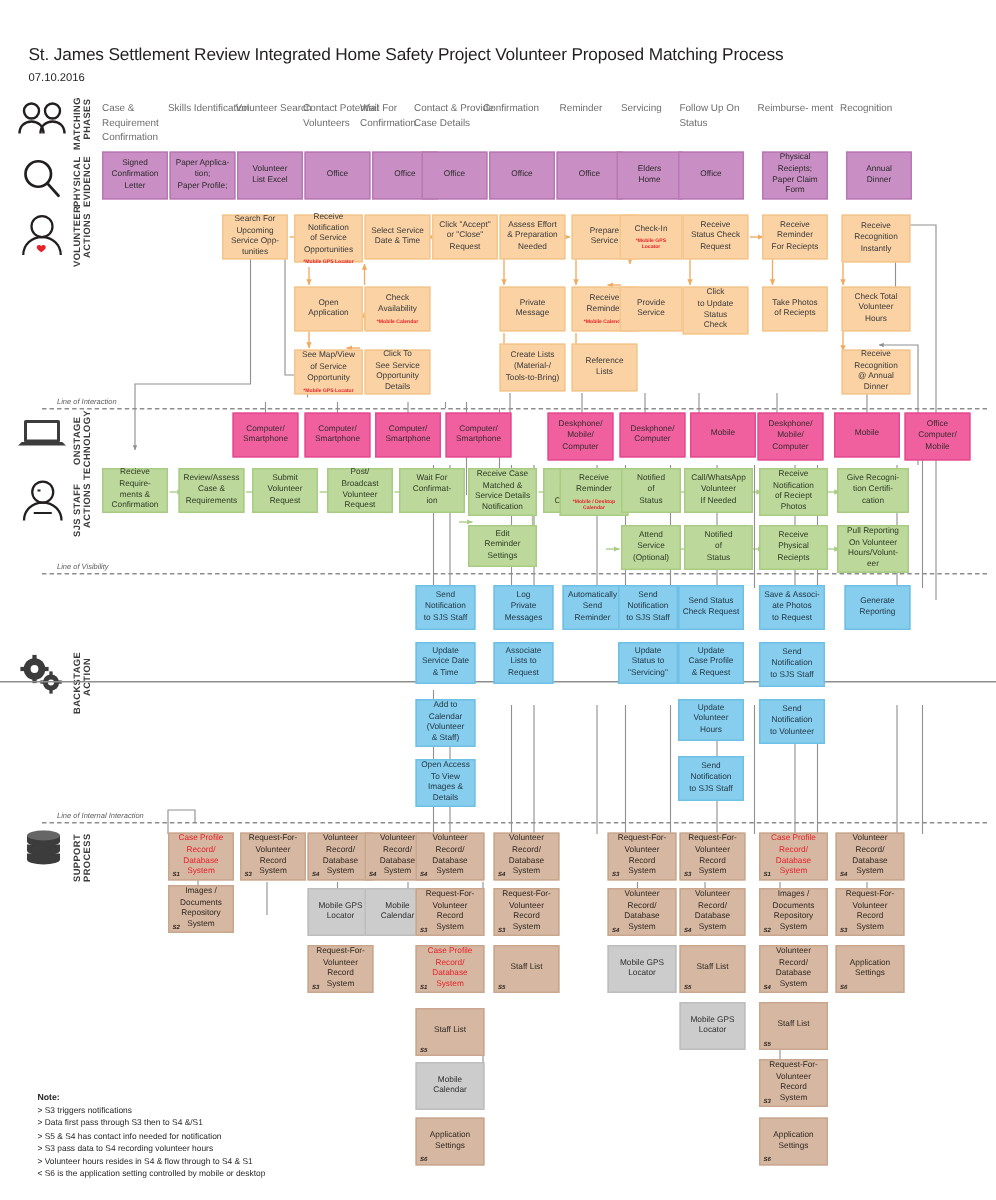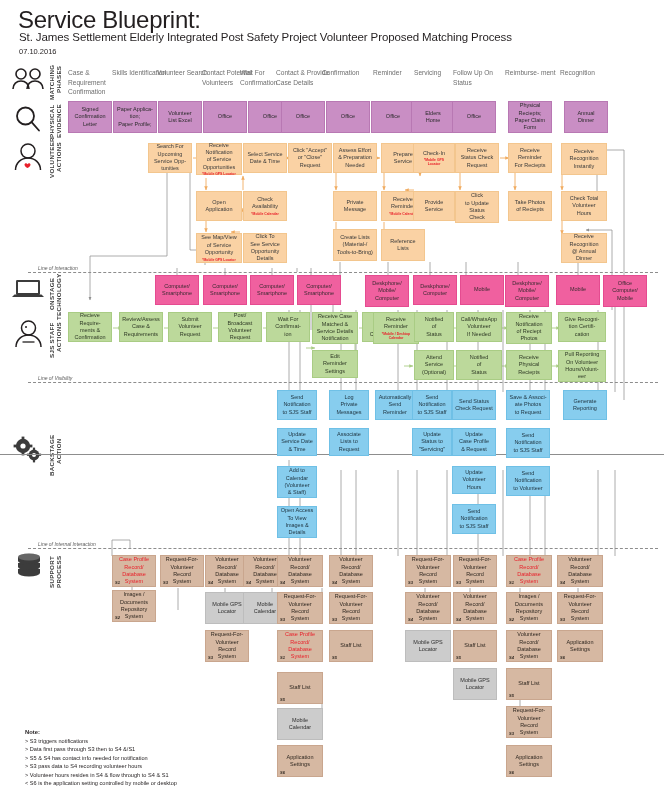--- a/index.html
+++ b/index.html
@@ -101,22 +101,21 @@
   
   .notes { position: absolute; left: 25px; top: 728px; font-size: 5.6px; line-height: 1.52; color: #231f20; }
   .notes b { font-size: 5.8px; }
   .notes div { white-space: pre; }
 </style>
 </head>
 <body>
 
 <div id="stage">
 
-  <div class="title">Service Blueprint:</div>
-  <div class="subtitle">St. James Settlement Elderly Integrated Post Safety Project Volunteer Proposed Matching Process</div>
+  <div class="subtitle">St. James Settlement Review Integrated Home Safety Project Volunteer Proposed Matching Process</div>
   <div class="datestamp">07.10.2016</div>
 
   <svg class="rowicon" style="left:10px;top:68px" width="36" height="22" viewBox="0 0 36 22">
     <circle cx="11" cy="6" r="5" fill="none" stroke="#231f20" stroke-width="1.6"></circle>
     <circle cx="25" cy="6" r="5" fill="none" stroke="#231f20" stroke-width="1.6"></circle>
     <path d="M3 21c0-5 3.6-8 8-8s8 3 8 8" fill="none" stroke="#231f20" stroke-width="1.6"></path>
     <path d="M17 21c0-5 3.6-8 8-8s8 3 8 8" fill="none" stroke="#231f20" stroke-width="1.6"></path>
   </svg>
   <svg class="rowicon" style="left:14px;top:105px" width="28" height="28" viewBox="0 0 28 28">
     <circle cx="11.5" cy="11" r="8.5" fill="none" stroke="#231f20" stroke-width="1.8"></circle>

